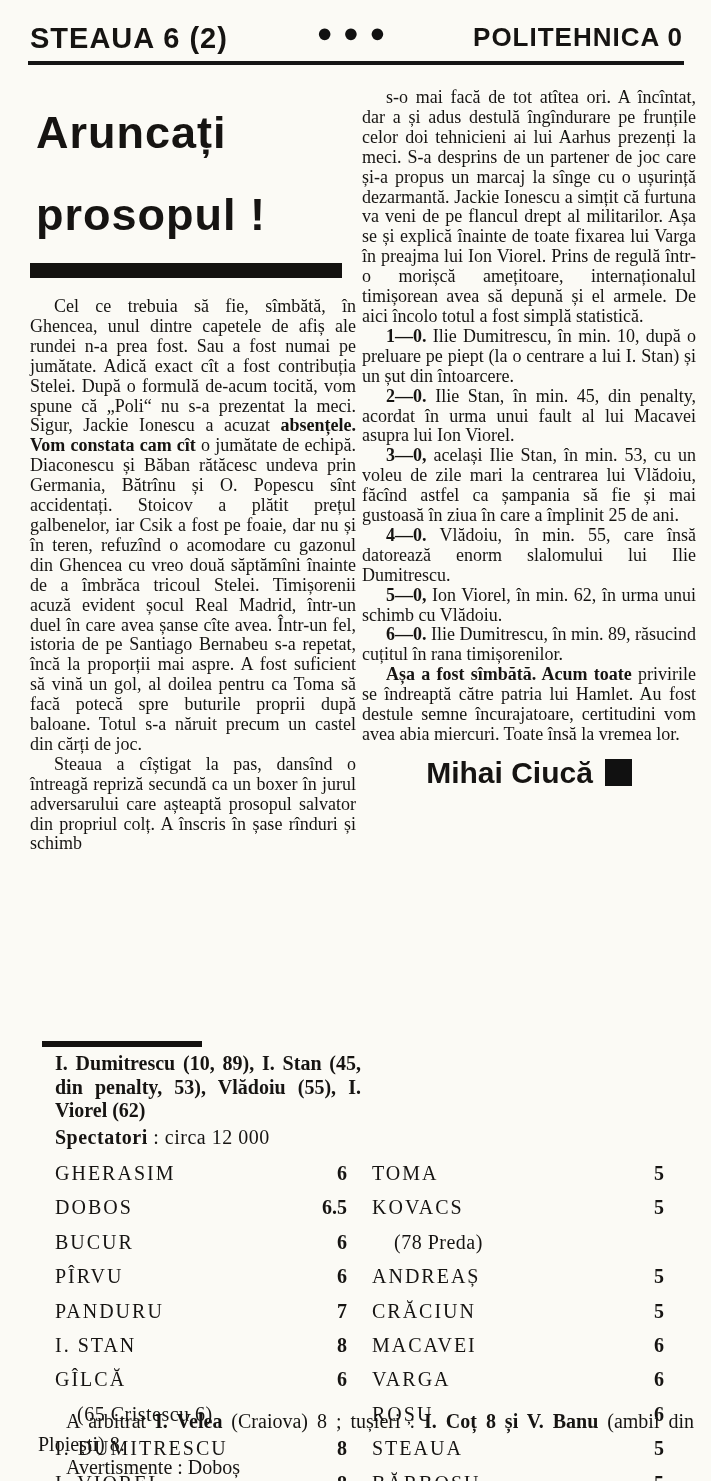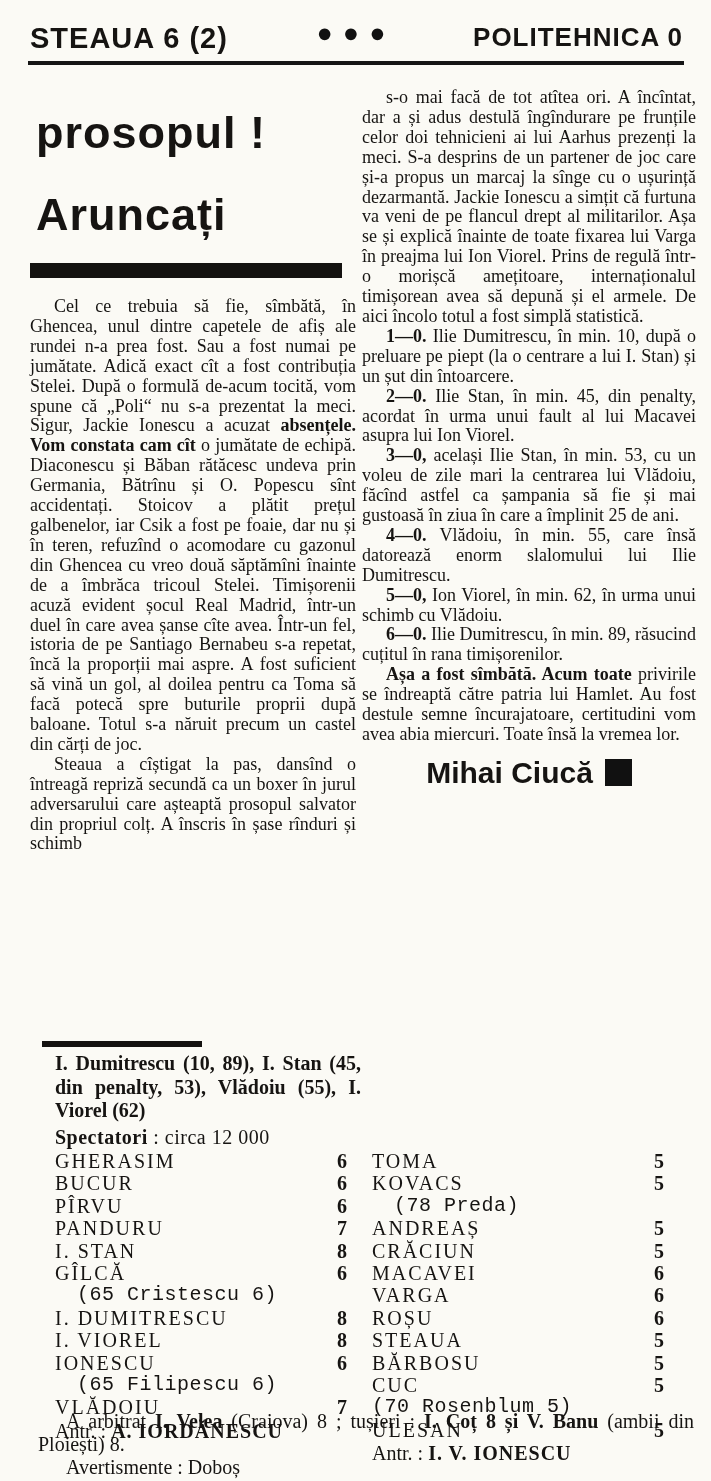--- a/index.html
+++ b/index.html
@@ -75,24 +75,24 @@
   .spectators{
     position:absolute;left:55px;top:1126px;width:320px;
     font-size:20px;letter-spacing:.5px;font-family:Liberation Serif, serif;
   }
   .roster{
     position:absolute;top:1150px;
     font-size:20px;line-height:22.4px;
   }
   .roster-left{left:55px;width:292px;}
   .roster-right{left:372px;width:292px;}
-  .r-row{display:flex;justify-content:space-between;}
+  .r-row{display:flex;justify-content:space-between;margin-top:12px;}
   .r-name{letter-spacing:2px;white-space:nowrap;}
   .r-rating{font-weight:bold;}
-  .r-row.sub .r-name{letter-spacing:.5px;padding-left:22px;font-family:Liberation Mono, monospace;}
+  .r-row.sub .r-name{letter-spacing:.5px;padding-left:22px;}
   .r-row.sub.flush .r-name{padding-left:0;}
   .coach-row{margin-top:1px;white-space:nowrap;}
   .coach-name{font-weight:bold;letter-spacing:1px;margin-top:8px;}
   
   .referee{
     position:absolute;left:38px;top:1410px;width:656px;
     font-size:20px;line-height:23px;text-align:justify;
   }
   .referee .lead{display:inline-block;width:28px;}
   .warnings{
@@ -104,22 +104,22 @@
 <body>
 
 <div class="page">
 
   <div class="mast-left">STEAUA 6 (2)</div>
   <div class="mast-dots">●●●</div>
   <div class="mast-right">POLITEHNICA 0</div>
   <div class="mast-rule"></div>
 
   <div class="headline">
+    <div>Aruncați</div>
     <div>prosopul !</div>
-    <div>Aruncați</div>
   </div>
   <div class="headline-bar"></div>
 
   <div class="col col-left">
     <p><span>Cel ce trebuia să fie, sîmbătă, în Ghencea, unul dintre capetele de afiș ale rundei n-a prea fost. Sau a fost numai pe jumătate. Adică exact cît a fost contribuția Stelei. După o formulă de-acum tocită, vom spune că „Poli“ nu s-a prezentat la meci. Sigur, Jackie Ionescu a acuzat </span><span class="b">absențele. Vom constata cam cît</span><span> o jumătate de echipă. Diaconescu și Băban rătăcesc undeva prin Germania, Bătrînu și O. Popescu sînt accidentați. Stoicov a plătit prețul galbenelor, iar Csik a fost pe foaie, dar nu și în teren, refuzînd o acomodare cu gazonul din Ghencea cu vreo două săptămîni înainte de a îmbrăca tricoul Stelei. Timișorenii acuză evident șocul Real Madrid, într-un duel în care avea șanse cîte avea. Într-un fel, istoria de pe Santiago Bernabeu s-a repetat, încă la proporții mai aspre. A fost suficient să vină un gol, al doilea pentru ca Toma să facă potecă spre buturile proprii după baloane. Totul s-a năruit precum un castel din cărți de joc.</span></p>
     <p>Steaua a cîștigat la pas, dansînd o întreagă repriză secundă ca un boxer în jurul adversarului care așteaptă prosopul salvator din propriul colț. A înscris în șase rînduri și schimb</p>
   </div>
 
   <div class="col col-right">
     <p>s-o mai facă de tot atîtea ori. A încîntat, dar a și adus destulă îngîndurare pe frunțile celor doi tehnicieni ai lui Aarhus prezenți la meci. S-a desprins de un partener de joc care și-a propus un marcaj la sînge cu o ușurință dezarmantă. Jackie Ionescu a simțit că furtuna va veni de pe flancul drept al militarilor. Așa se și explică înainte de toate fixarea lui Varga în preajma lui Ion Viorel. Prins de regulă într-o morișcă amețitoare, internaționalul timișorean avea să depună și el armele. De aici încolo totul a fost simplă statistică.</p>
@@ -137,20 +137,24 @@
 
   <div class="scorers">I. Dumitrescu (10, 89), I. Stan (45, din penalty, 53), Vlădoiu (55), I. Viorel (62)</div>
   <div class="spectators"><span class="b">Spectatori</span><span> : circa 12 000</span></div>
 
   <div class="roster roster-left">
     <div class="r-row">
         <span class="r-name">GHERASIM</span>
         <span class="r-rating">6</span>
       </div>
     <div class="r-row">
+        <span class="r-name">DOBOS</span>
+        <span class="r-rating">6.5</span>
+      </div>
+    <div class="r-row">
         <span class="r-name">BUCUR</span>
         <span class="r-rating">6</span>
       </div>
     <div class="r-row">
         <span class="r-name">PÎRVU</span>
         <span class="r-rating">6</span>
       </div>
     <div class="r-row">
         <span class="r-name">PANDURU</span>
         <span class="r-rating">7</span>

